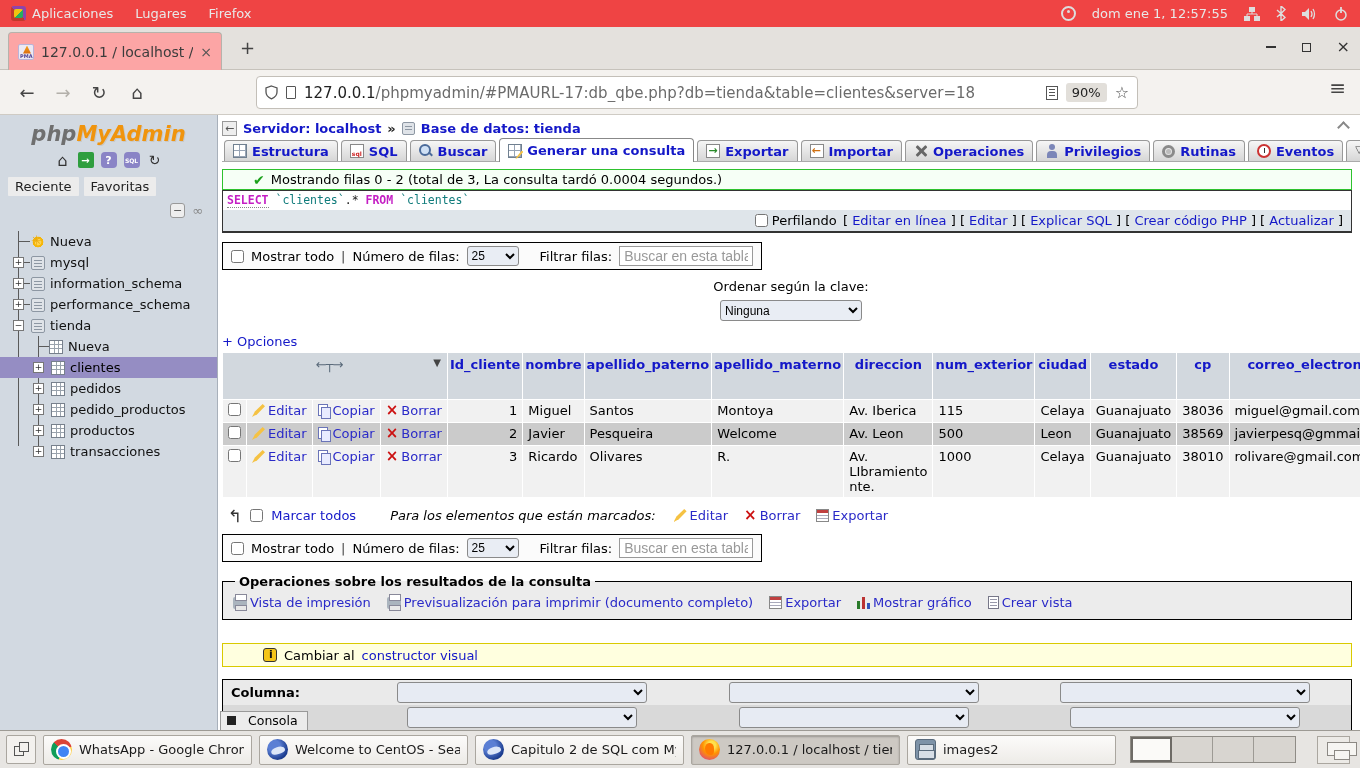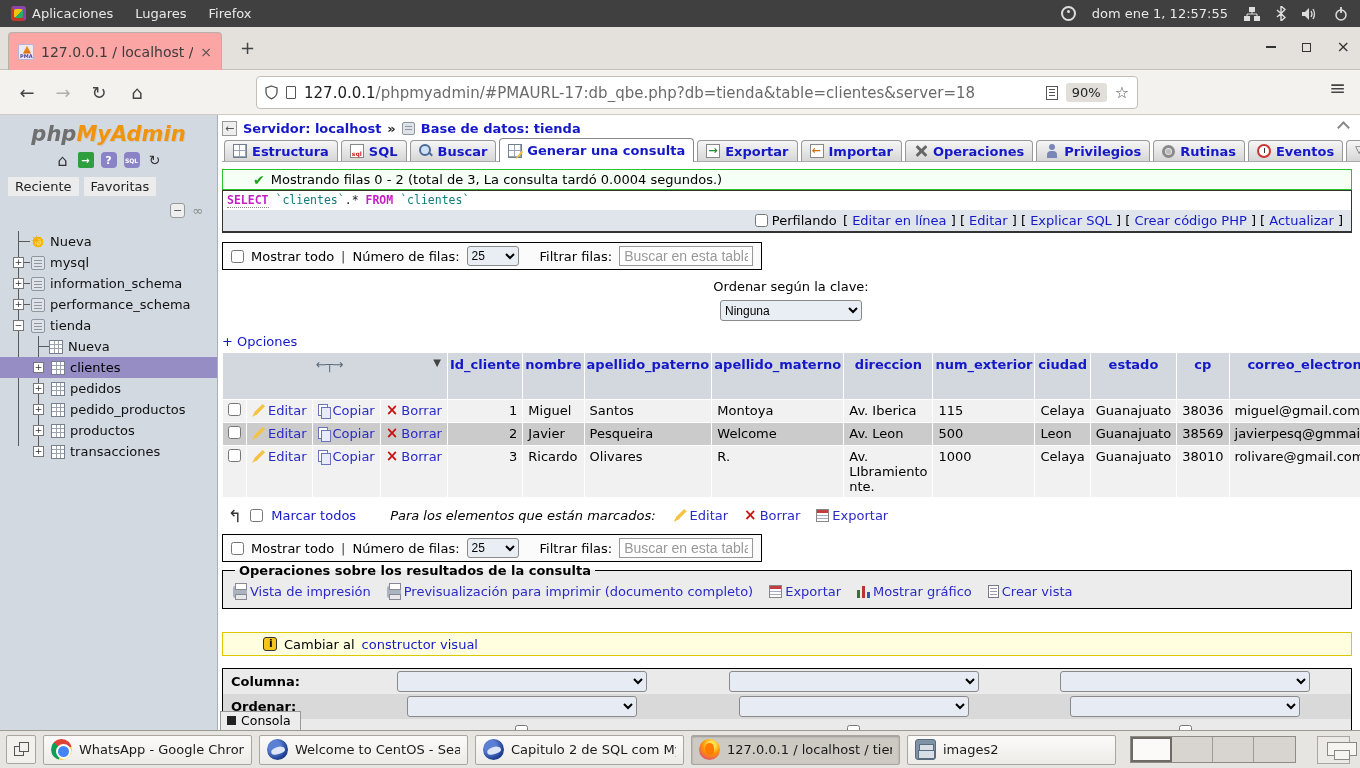--- a/index.html
+++ b/index.html
@@ -1,21 +1,21 @@
 <!DOCTYPE html>
 <html><head>
 <meta charset="utf-8">
 <style>
 * { box-sizing:border-box; margin:0; padding:0; }
 html,body { width:1360px; height:768px; overflow:hidden; }
 body { font-family:"DejaVu Sans","Liberation Sans",sans-serif; font-size:13px; background:#fff; }
 .screen { position:relative; width:1360px; height:768px; overflow:hidden; }
 
 
-.topbar { position:absolute; top:0; left:0; width:1360px; height:27px; background:#404040; color:#e8e8e8; display:flex; align-items:center; z-index:50; }
+.topbar { position:absolute; top:0; left:0; width:1360px; height:27px; background:#ef4444; color:#e8e8e8; display:flex; align-items:center; z-index:50; }
 .topbar .menu { padding:0 11px; height:27px; display:flex; align-items:center; gap:6px; cursor:default; }
 .distro { width:15px; height:15px; display:inline-block; background:
   linear-gradient(45deg,#c0392b 0 50%,#8e44ad 50% 100%); border-radius:3px; position:relative; }
 .distro::after { content:""; position:absolute; inset:3px; background:linear-gradient(135deg,#f1c40f 0 50%,#27ae60 50%); border-radius:2px; }
 .topbar .spacer { flex:1; }
 .topbar .right { display:flex; align-items:center; gap:16px; padding-right:12px; }
 .a11y { width:15px; height:15px; border:2px solid #ddd; border-radius:50%; position:relative; }
 .a11y::after { content:""; position:absolute; left:4px; top:2px; width:3px; height:3px; background:#ddd; border-radius:50%; }
 .clock { font-size:13px; }
 .sicon svg { display:block; }
@@ -187,42 +187,42 @@
 .ic-printer::before { content:""; position:absolute; left:2px; top:-3px; width:10px; height:5px; background:#fff; border:1px solid #889; }
 .ic-printer::after { content:""; position:absolute; left:2px; bottom:-2px; width:10px; height:4px; background:#e8e8e8; border:1px solid #889; }
 .ic-chart { width:13px; height:13px; display:inline-block; position:relative; vertical-align:-2px; margin-right:3px;
   background:linear-gradient(to top,#2a7a2a 0 60%,transparent 60%) 0 100%/3px 100% no-repeat,
              linear-gradient(to top,#bb3333 0 90%,transparent 90%) 5px 100%/3px 100% no-repeat,
              linear-gradient(to top,#3355bb 0 45%,transparent 45%) 10px 100%/3px 100% no-repeat; }
 .ic-view { width:11px; height:13px; display:inline-block; background:#fff; border:1px solid #778; position:relative; vertical-align:-2px; margin-right:3px; }
 .ic-view::after { content:""; position:absolute; left:1px; top:2px; width:7px; height:1px; background:#99a; box-shadow:0 3px 0 #99a,0 6px 0 #99a; }
 
 
-.opsfs { border:1px solid #000; margin-top:1px; margin-right:8px; background:#ececec; padding:6px 10px 9px; }
+.opsfs { border:1px solid #000; margin-top:12px; margin-right:8px; background:#ececec; padding:6px 10px 9px; }
 .opsfs legend { font-weight:bold; color:#000; padding:0 4px; margin-left:2px; font-size:13px; }
 .opsrow { display:flex; align-items:center; gap:16px; white-space:nowrap; }
 .opsrow .actlink { display:inline-flex; align-items:center; }
 
 
 .notice { margin-top:23px; margin-right:8px; border:1px solid #d9ca00; background:#ffffdf; height:24px; display:flex; align-items:center; gap:7px; padding-left:40px; }
 .ic-info { width:14px; height:14px; background:#f5c518; border:1px solid #333; border-radius:3px; position:relative; flex:none; }
 .ic-info::after { content:"i"; position:absolute; left:5px; top:-1px; font-weight:bold; font-size:11px; color:#111; }
 
 
 .qbe { margin-top:12px; margin-right:8px; border:1px solid #000; }
 .qrow { display:flex; align-items:center; min-height:25px; }
 .qrow.a { background:#eaeaea; }
 .qrow.b { background:#d9d9d9; }
 .qlabel { width:133px; flex:none; font-weight:bold; padding:3px 8px; }
 .qcell { flex:1; display:flex; justify-content:center; align-items:center; padding:2px 0; }
 .qsel { width:250px; height:21px; background:#e7ebf3; border:1px solid #8a8a8a; border-radius:3px; font-size:12px; }
 .qsel.small { width:230px; }
 
 
-.consola { position:absolute; left:2px; bottom:0; background:#ececec; border:1px solid #999; border-bottom:none; padding:1px 9px 2px 6px; display:flex; align-items:center; gap:5px; z-index:5; font-size:12.5px; }
+.consola { position:absolute; left:2px; bottom:0; background:#ececec; border:1px solid #999; border-bottom:none; padding:1px 9px 2px 6px; display:flex; align-items:center; gap:12px; z-index:5; font-size:12.5px; }
 .consq { width:9px; height:9px; background:#222; }
 
 
 .taskbar { position:absolute; left:0; top:730px; width:1360px; height:38px; background:#e7e5e2; border-top:1px solid #9d9a94; display:flex; align-items:center; padding:0 6px; gap:7px; }
 .wlbtn { width:30px; height:29px; border:1px solid #aaa69f; border-radius:2px; background:#f3f1ee; position:relative; flex:none; }
 .wlbtn::before { content:""; position:absolute; left:7px; top:10px; width:8px; height:8px; border:1.5px solid #555; }
 .wlbtn::after { content:""; position:absolute; left:12px; top:6px; width:8px; height:8px; border:1.5px solid #555; background:#f3f1ee; }
 .taskbtn { width:209px; height:30px; border:1px solid #aaa69f; border-radius:2px; background:linear-gradient(#fcfbfa,#edebe7); display:flex; align-items:center; gap:7px; padding:0 7px; flex:none; }
 .taskbtn.active { background:#cdc9c3; box-shadow:inset 0 1px 2px rgba(0,0,0,.25); }
 .taskbtn .ttl { white-space:nowrap; overflow:hidden; color:#1a1a1a; font-size:13px; }

